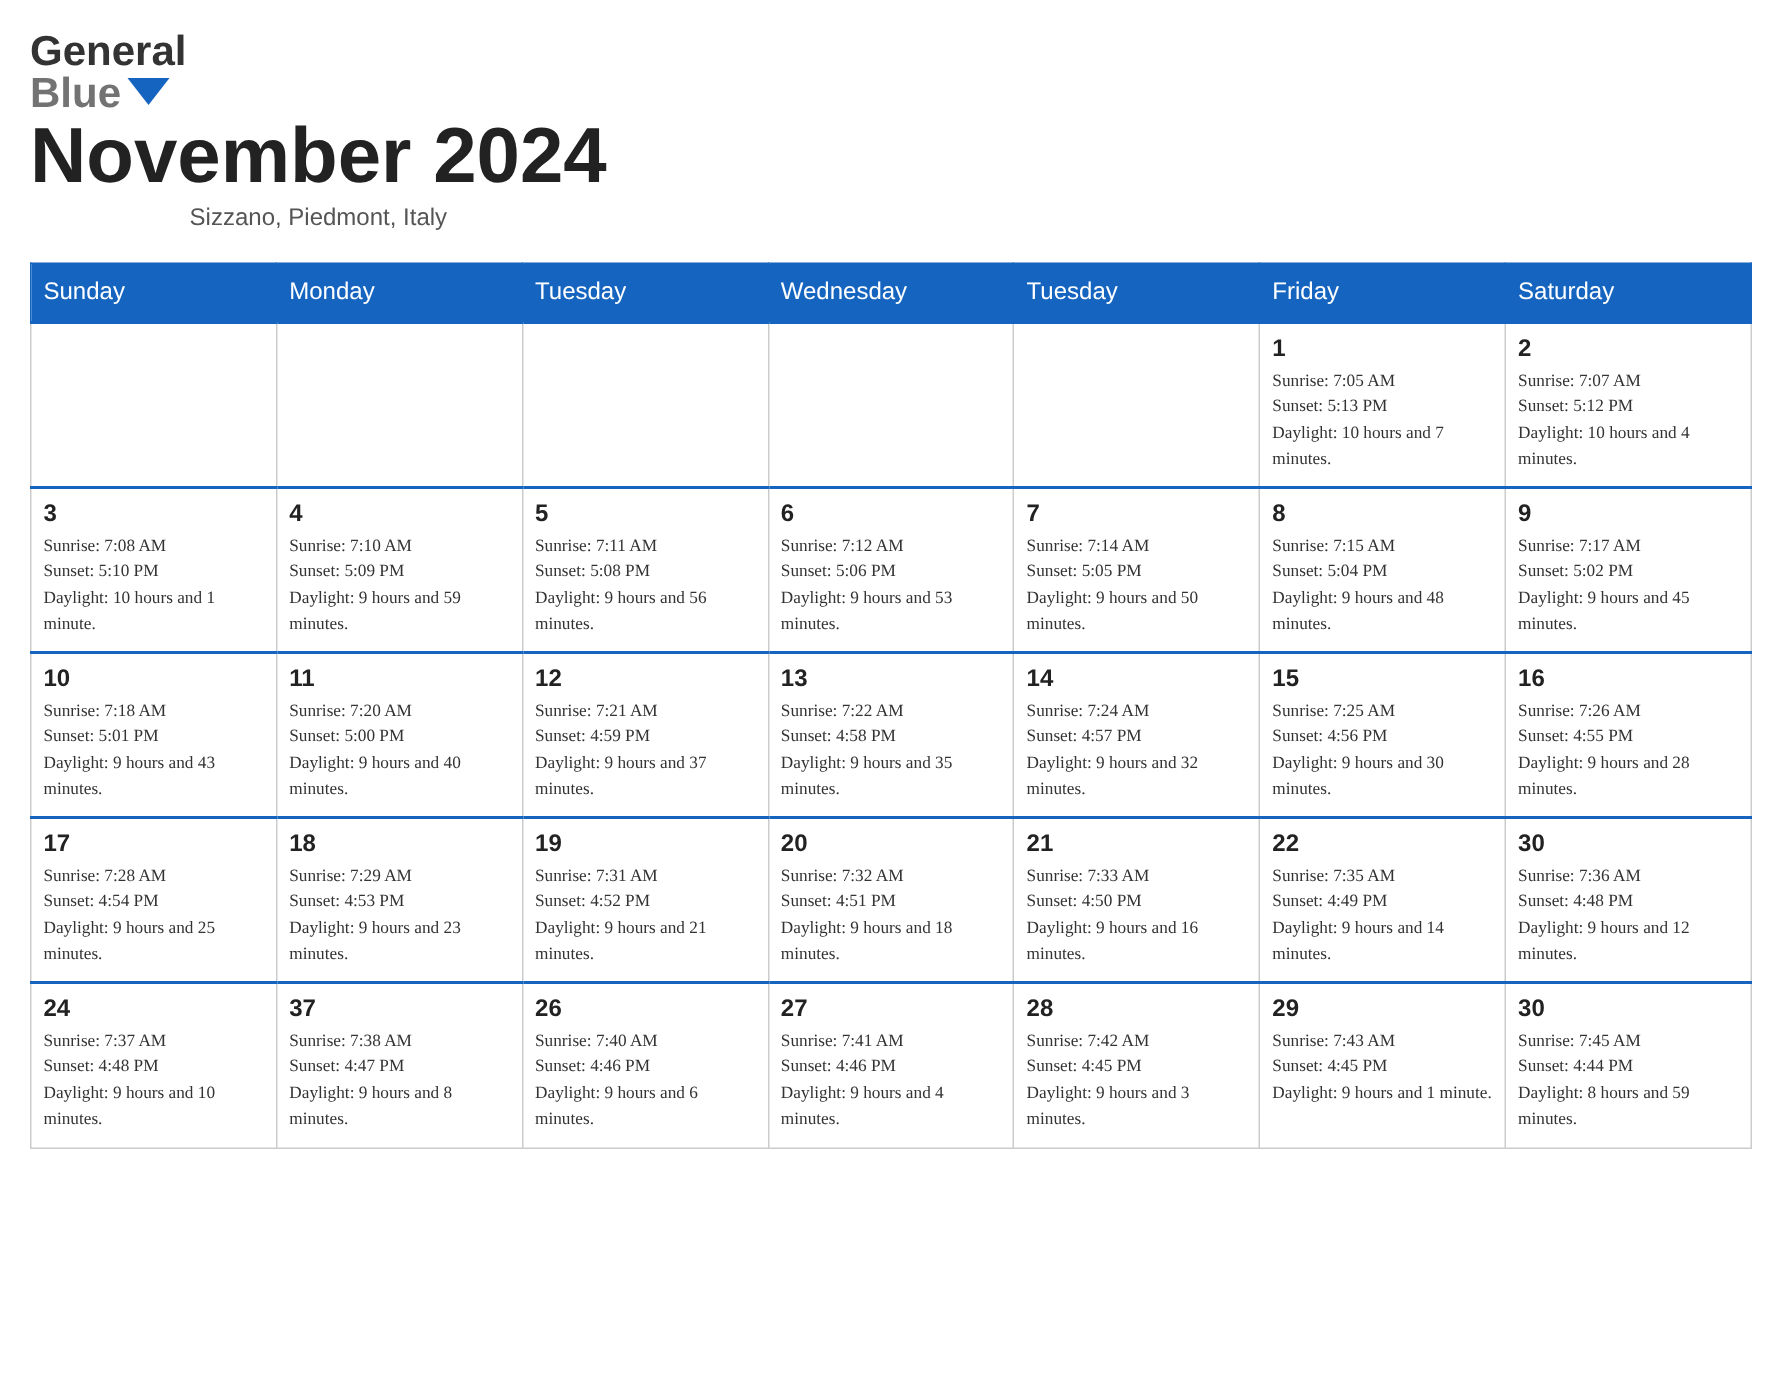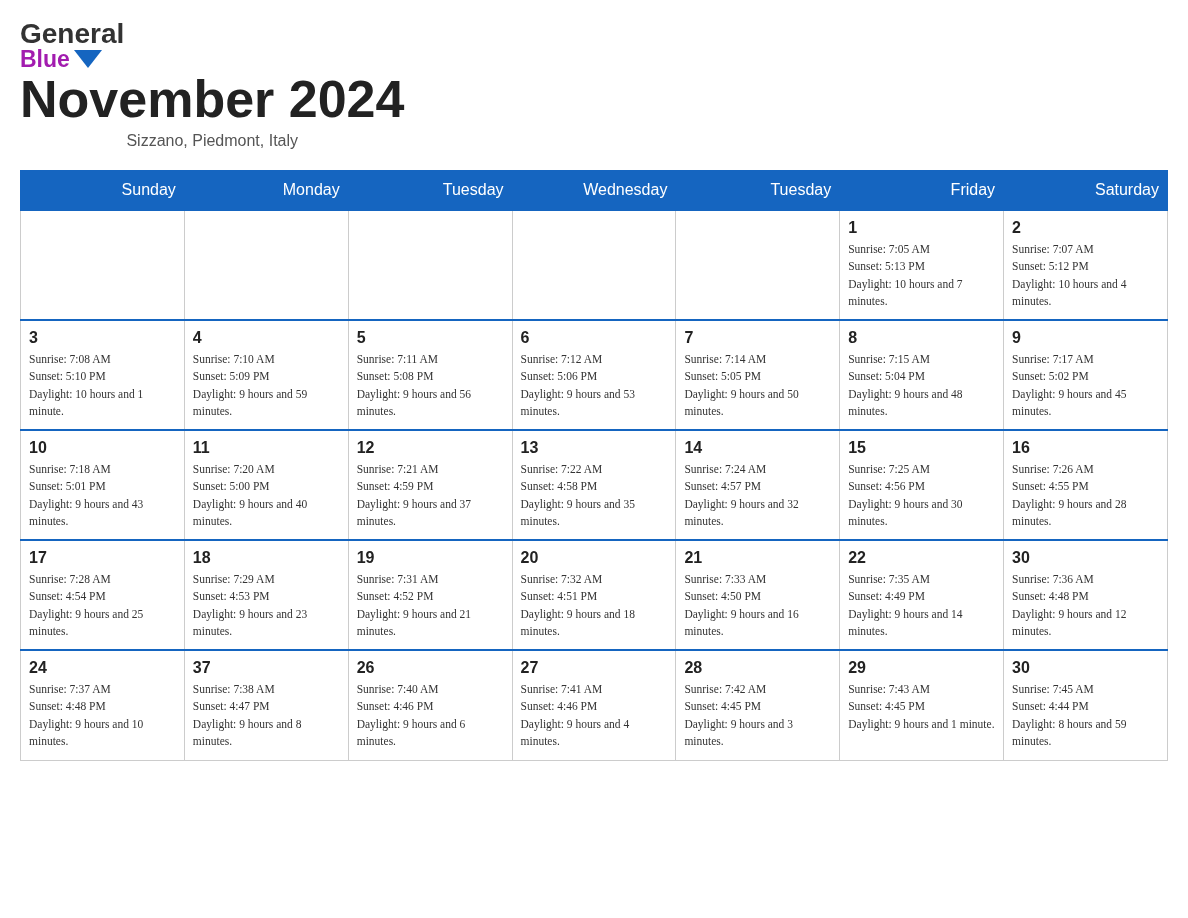--- a/index.html
+++ b/index.html
@@ -22,23 +22,23 @@
       flex-direction: column;
       align-items: flex-start;
     }
     .logo-general {
       font-size: 28px;
       font-weight: bold;
       color: #333;
       line-height: 1;
     }
     .logo-blue {
-      font-size: 23px;
-      font-weight: bold;
-      color: #a21caf;
+      font-size: 28px;
+      font-weight: bold;
+      color: #737373;
       line-height: 1;
       display: flex;
       align-items: center;
       gap: 4px;
     }
     .logo-arrow {
       width: 0;
       height: 0;
       border-left: 14px solid transparent;
       border-right: 14px solid transparent;
@@ -64,21 +64,21 @@
       width: 100%;
       border-collapse: collapse;
       table-layout: fixed;
     }
     .calendar-table th {
       background-color: #1565C0;
       color: #fff;
       padding: 10px 8px;
       font-size: 16px;
       font-weight: normal;
-      text-align: right;
+      text-align: left;
       border: 1px solid #1565C0;
     }
     .calendar-table td {
       vertical-align: top;
       padding: 8px;
       border: 1px solid #ccc;
       height: 110px;
       background: #fff;
     }
     .calendar-table tr:first-child td {

